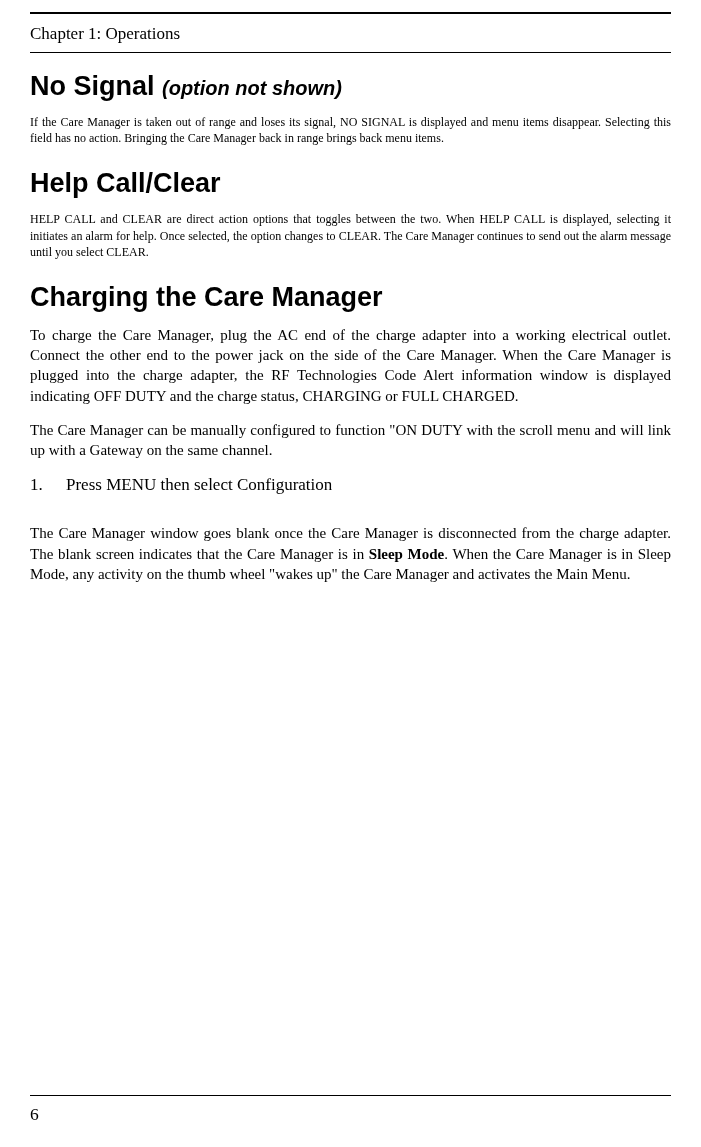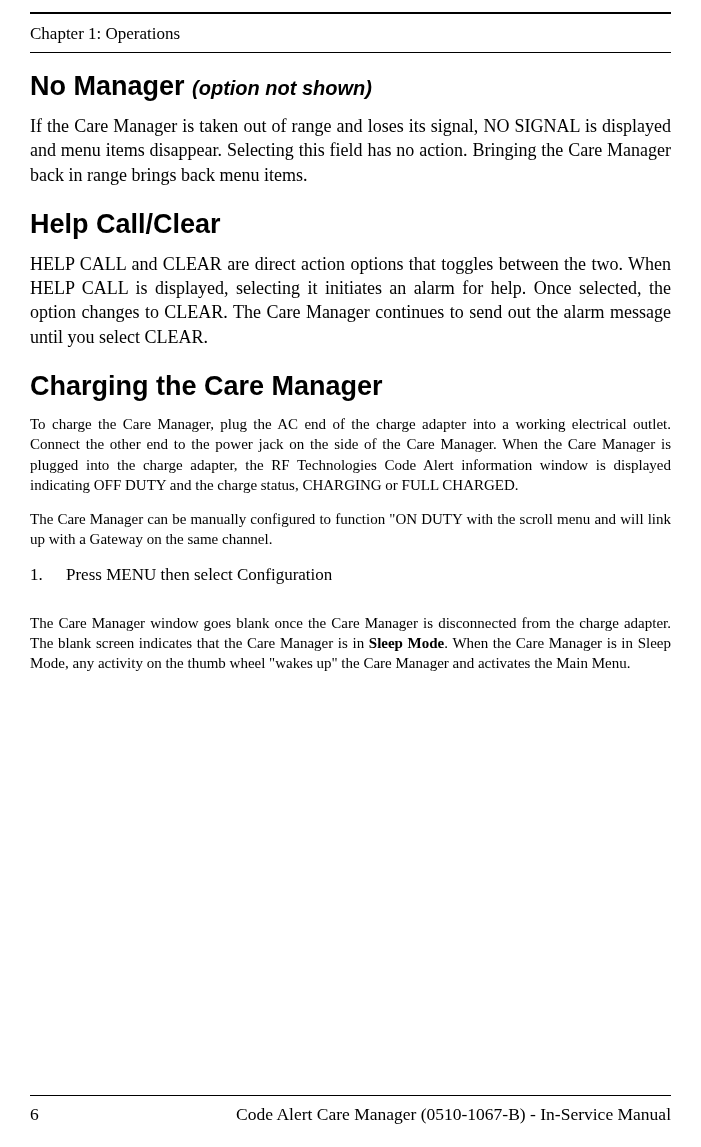--- a/index.html
+++ b/index.html
@@ -32,21 +32,21 @@
       font-family: Arial, Helvetica, sans-serif;
       font-weight: bold;
       font-size: 27px;
       margin-bottom: 12px;
     }
     .heading-1 .sub {
       font-size: 20px;
       font-style: italic;
     }
     .body-text {
-      font-size: 18px;
+      font-size: 12px;
       line-height: 1.35;
       text-align: justify;
       margin-bottom: 22px;
     }
     .body-text-large {
       font-size: 15px;
       line-height: 1.35;
       text-align: justify;
       margin-bottom: 14px;
     }
@@ -88,21 +88,21 @@
     }
   </style>
 </head>
 <body>
 
 <div class="top-rule"></div>
 <div class="chapter-header">Chapter 1: Operations</div>
 <div class="header-rule"></div>
 
 <div class="heading-1">
-  <span>No Manager </span><span class="sub">(option not shown)</span>
+  <span>No Signal </span><span class="sub">(option not shown)</span>
 </div>
 <p class="body-text">If the Care Manager is taken out of range and loses its signal, NO SIGNAL is displayed and menu items disappear. Selecting this field has no action. Bringing the Care Manager back in range brings back menu items.</p>
 
 <div class="heading-1 section-gap">Help Call/Clear</div>
 <p class="body-text">HELP CALL and CLEAR are direct action options that toggles between the two. When HELP CALL is displayed, selecting it initiates an alarm for help. Once selected, the option changes to CLEAR. The Care Manager continues to send out the alarm message until you select CLEAR.</p>
 
 <div class="heading-1 section-gap">Charging the Care Manager</div>
 <p class="body-text-large">To charge the Care Manager, plug the AC end of the charge adapter into a working electrical outlet. Connect the other end to the power jack on the side of the Care Manager. When the Care Manager is plugged into the charge adapter, the RF Technologies Code Alert information window is displayed indicating OFF DUTY and the charge status, CHARGING or FULL CHARGED.</p>
 <p class="body-text-large">The Care Manager can be manually configured to function "ON DUTY with the scroll menu and will link up with a Gateway on the same channel.</p>
 
@@ -111,15 +111,14 @@
 </div>
 
 <p class="body-text-large">
   <span>The Care Manager window goes blank once the Care Manager is disconnected from the charge adapter. The blank screen indicates that the Care Manager is in </span><span class="bold">Sleep Mode</span><span>. When the Care Manager is in Sleep Mode, any activity on the thumb wheel "wakes up" the Care Manager and activates the Main Menu.</span>
 </p>
 
 <div class="footer">
   <div class="footer-rule"></div>
   <div class="footer-row">
     <span>6</span>
-    <span>Code Alert Care Manager (0510-1067-B) - In-Service Manual</span>
   </div>
 </div>
 
 </body></html>

